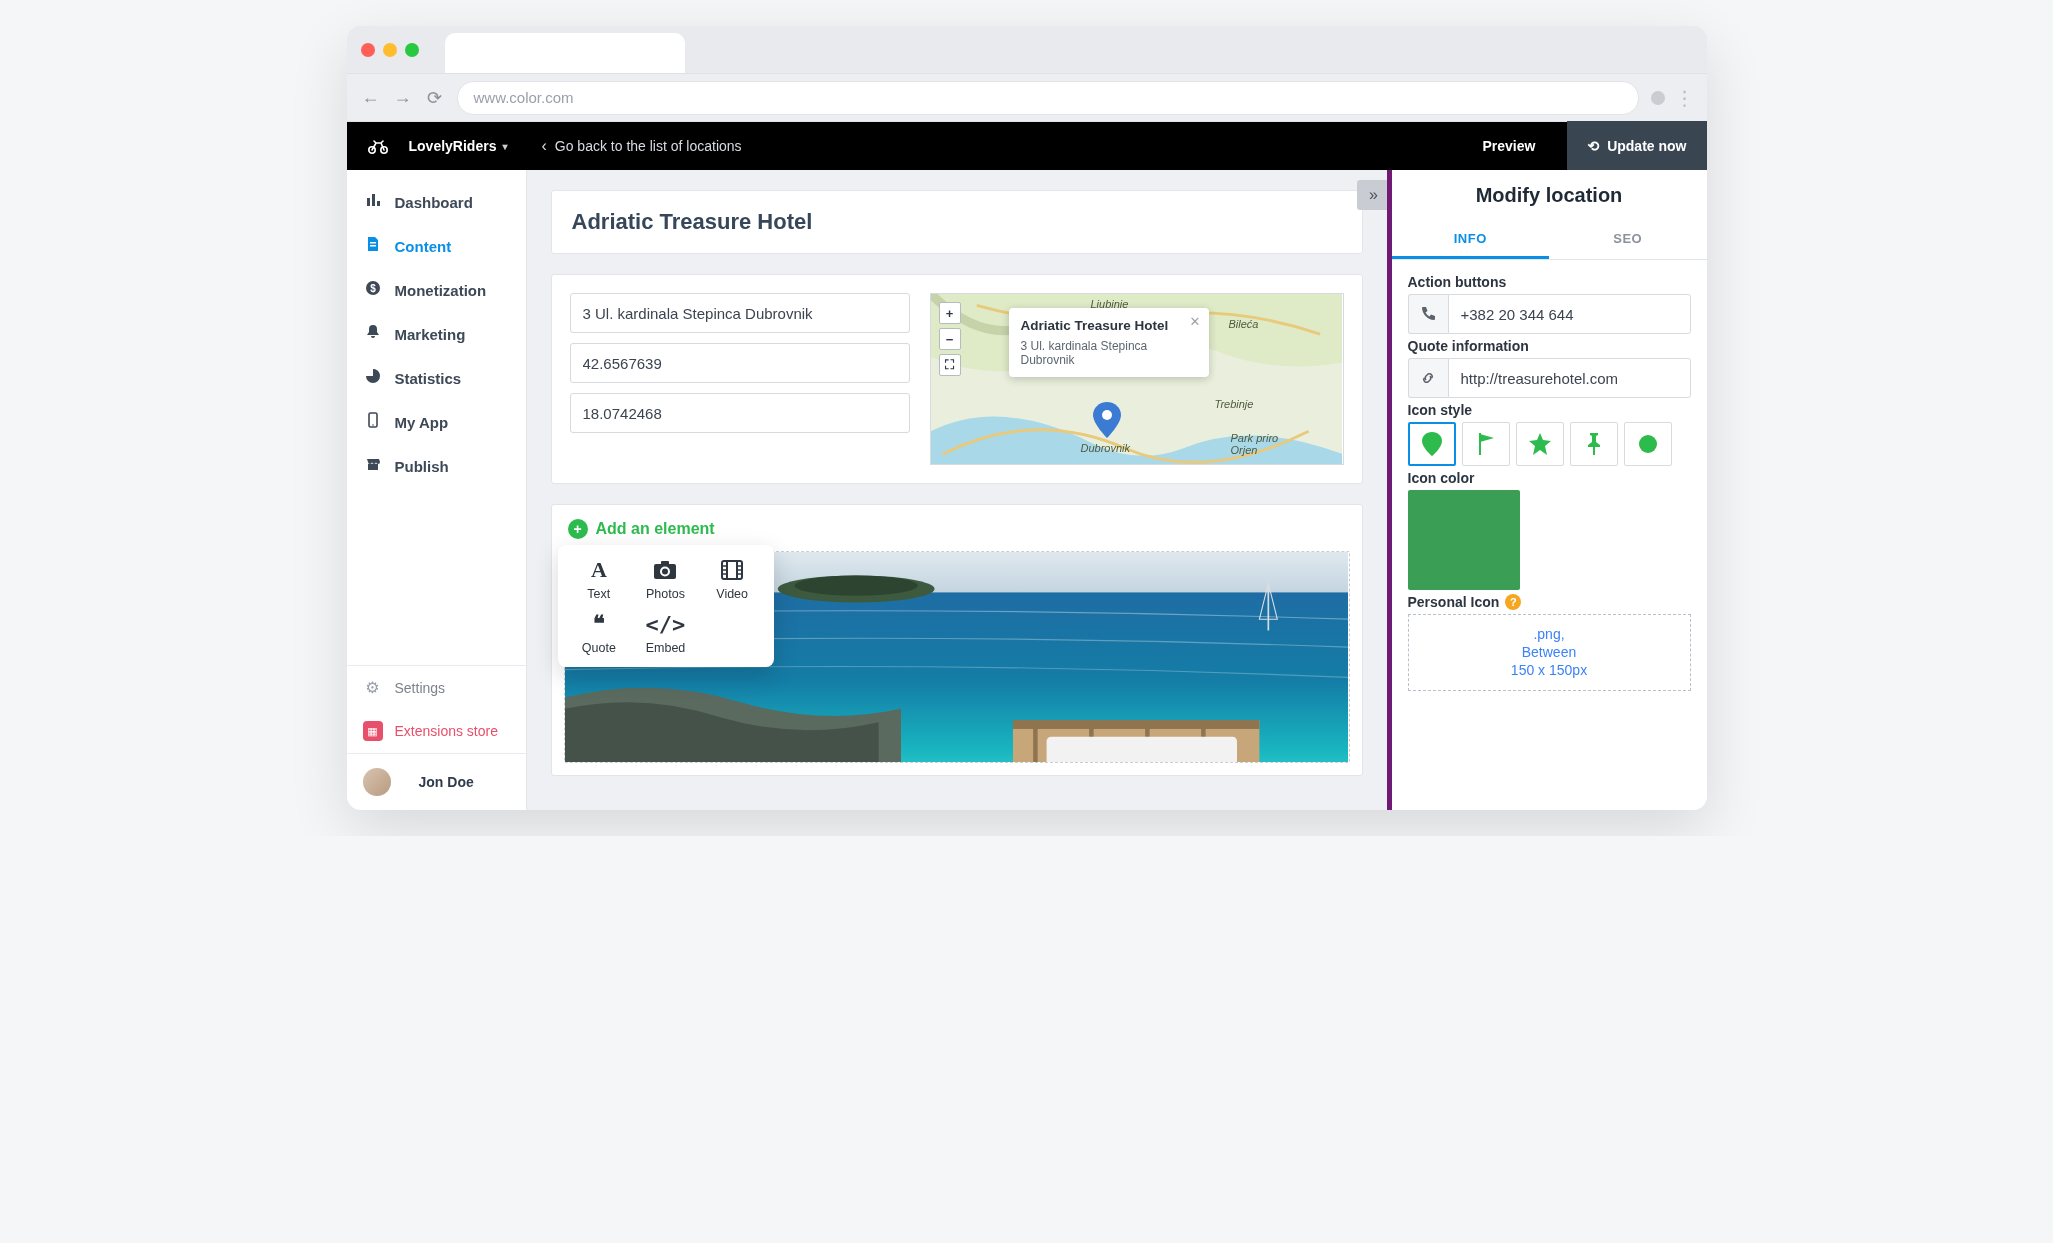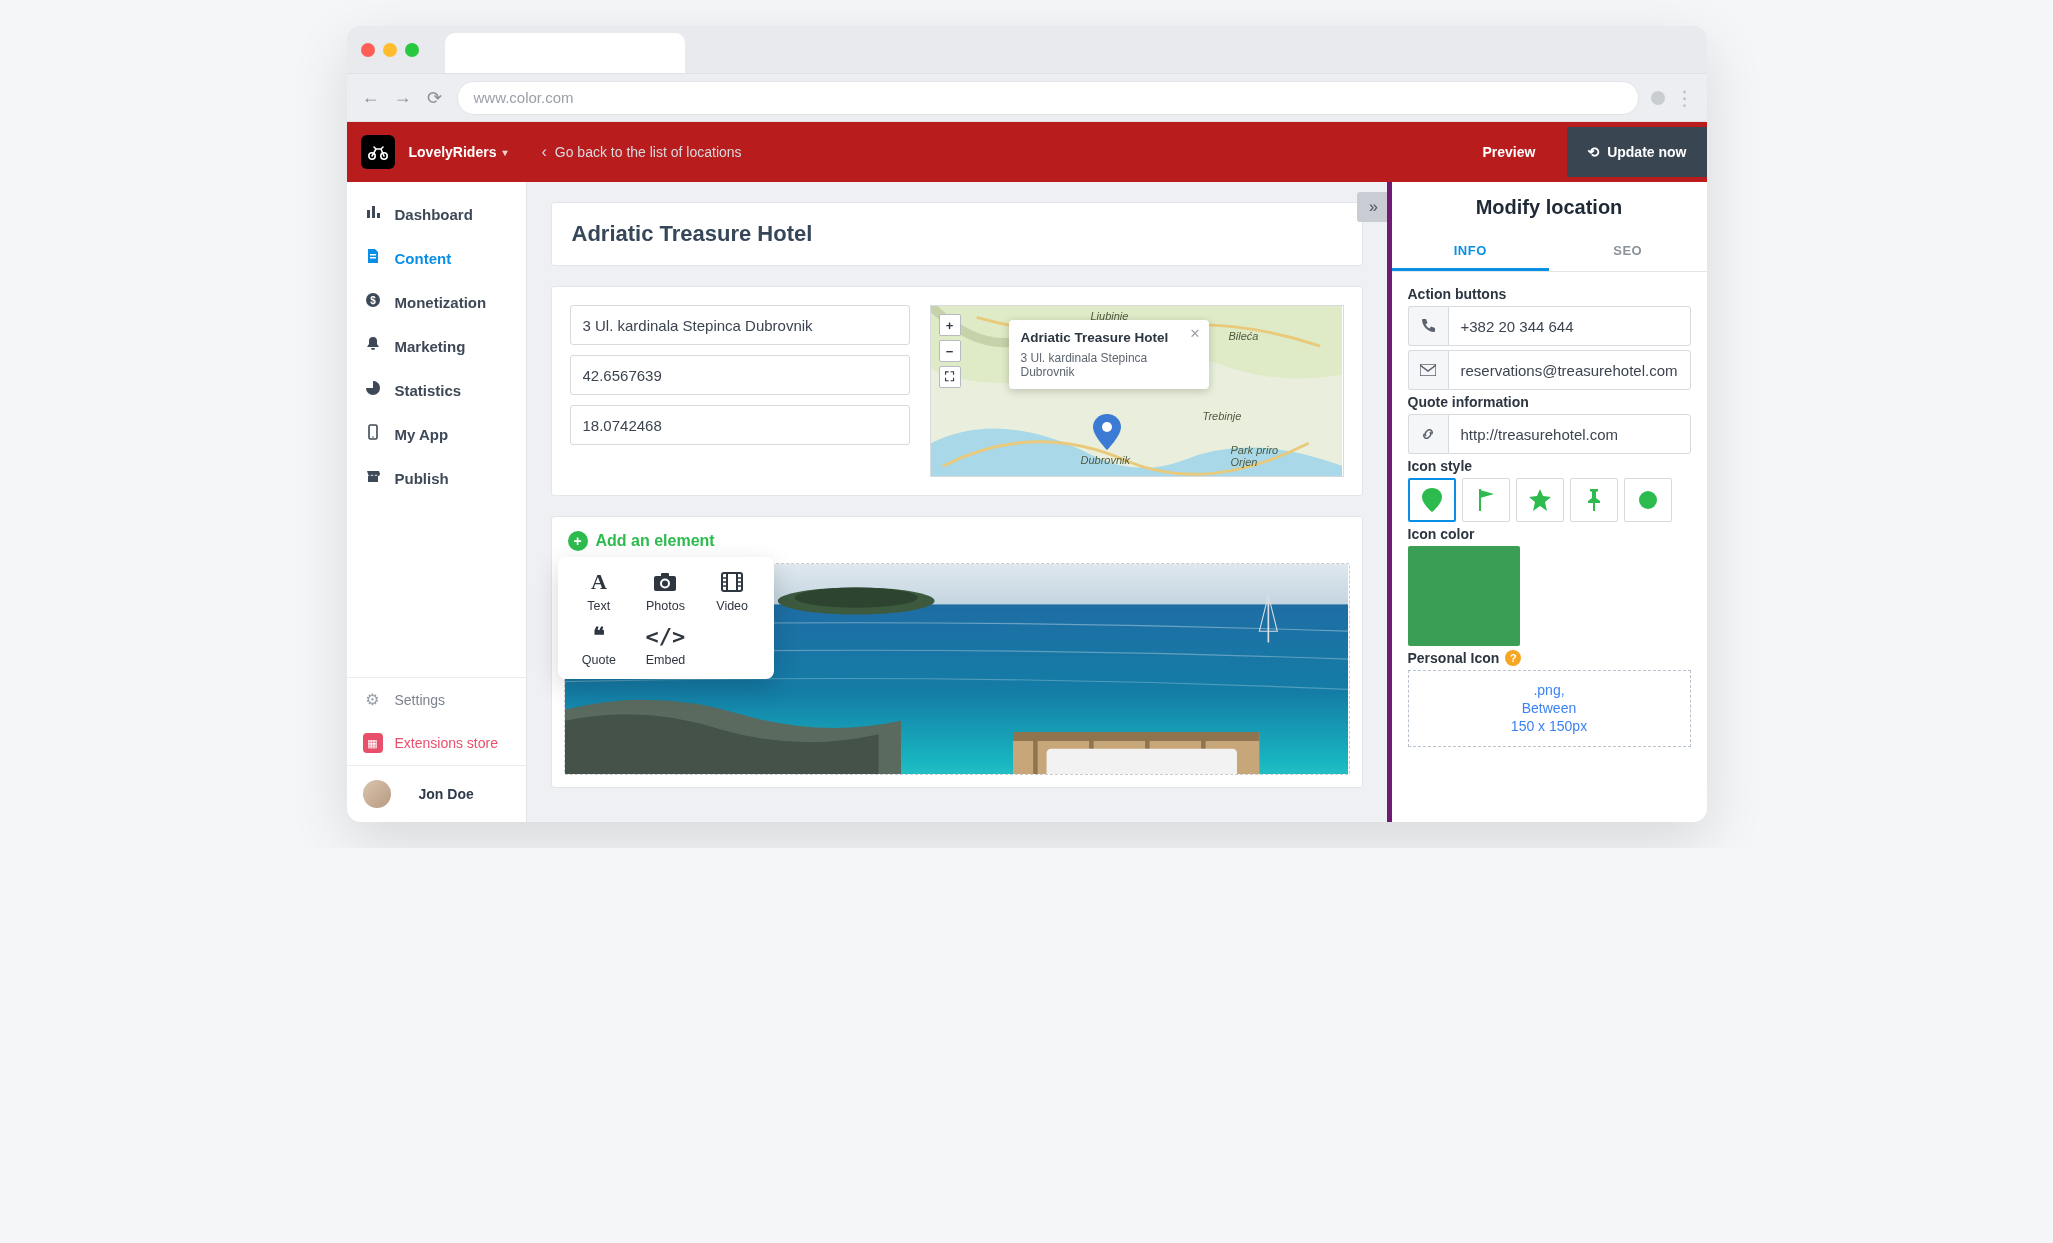--- a/index.html
+++ b/index.html
@@ -11,21 +11,21 @@
 .yellow { background: #ffbd2e; }
 .green { background: #28c840; }
 .browser-tab { margin-left: 18px; width: 240px; height: 40px; background: #fff; border-radius: 10px 10px 0 0; align-self: flex-end; }
 .browser-toolbar { height: 48px; background: #eceef1; display: flex; align-items: center; padding: 0 14px; gap: 12px; border-bottom: 1px solid #dfe1e4; }
 .nav-arrow { color: #8a8f98; font-size: 18px; width: 20px; text-align: center; cursor: pointer; }
 .url-bar { flex: 1; height: 34px; background: #fff; border: 1px solid #e2e4e8; border-radius: 17px; display: flex; align-items: center; padding: 0 16px; color: #9aa0a9; font-size: 15px; }
 .browser-right-icons { display: flex; gap: 10px; align-items: center; color: #b8bcc2; }
 .dot-lg { width: 14px; height: 14px; border-radius: 50%; background: #c9ccd0; }
 .vdots { font-size: 20px; letter-spacing: -2px; }
 
-.app-topbar { height: 60px; background: #b91c1c; color: #fff; display: flex; align-items: center; padding: 0 14px; gap: 14px; font-size: 14px; }
+.app-topbar { height: 48px; background: #000000; color: #fff; display: flex; align-items: center; padding: 0 14px; gap: 14px; font-size: 14px; }
 .app-logo { width: 34px; height: 34px; background: #000; border-radius: 6px; display: flex; align-items: center; justify-content: center; font-size: 18px; }
 .app-name-wrap { display: flex; align-items: center; gap: 6px; font-weight: 600; }
 .chev-down { font-size: 10px; opacity: .8; }
 .go-back { display: flex; align-items: center; gap: 8px; margin-left: 20px; color: #d7dbe0; font-size: 14px; cursor: pointer; }
 .topbar-spacer { flex: 1; }
 .preview-btn { color: #fff; font-weight: 600; padding: 0 18px; cursor: pointer; }
 .update-btn { background: #3a4552; height: 50px; display: flex; align-items: center; gap: 8px; padding: 0 20px; font-weight: 600; cursor: pointer; margin-right: -14px; }
 
 .app-body { display: flex; min-height: 640px; background: #eef0f3; }
 .sidebar { width: 180px; background: #fff; border-right: 1px solid #e3e5e9; display: flex; flex-direction: column; }
@@ -225,21 +225,21 @@
           <svg class="map-bg" viewBox="0 0 360 172" preserveAspectRatio="none">
             <rect width="360" height="172" fill="#e9efdc"></rect>
             <path d="M0 120 Q60 90 140 130 Q180 150 220 135 Q280 110 360 140 L360 172 L0 172 Z" fill="#a9d8e8"></path>
             <path d="M0 0 L360 0 L360 60 Q300 70 250 50 Q180 25 120 55 Q60 80 0 55 Z" fill="#dfeac7"></path>
             <path d="M0 0 Q40 40 80 30 Q130 18 160 45" stroke="#c6d2aa" stroke-width="8" fill="none"></path>
             <path d="M40 10 Q110 30 180 20 Q260 8 340 35" stroke="#e9c97a" stroke-width="2.5" fill="none"></path>
             <path d="M10 140 Q90 100 170 135 Q240 165 330 120" stroke="#e9c97a" stroke-width="2.5" fill="none"></path>
           </svg>
           <span class="map-label" style="left:160px; top:4px;">Ljubinje</span>
           <span class="map-label" style="left:298px; top:24px;">Bileća</span>
-          <span class="map-label" style="left:272px; top:104px;">Trebinje</span>
+          <span class="map-label" style="left:284px; top:104px;">Trebinje</span>
           <span class="map-label" style="left:150px; top:148px;">Dubrovnik</span>
           <span class="map-label" style="left:300px; top:138px; width:54px;">Park priro Orjen</span>
           <div class="map-ctrls">
             <div class="map-btn">+</div>
             <div class="map-btn">−</div>
             <div class="map-btn">⛶</div>
           </div>
           <div class="map-popup">
             <div class="popup-close">✕</div>
             <div class="popup-title">Adriatic Treasure Hotel</div>
@@ -346,29 +346,20 @@
       <div class="panel-body">
         <div class="section-label">Action buttons</div>
         <div class="input-group">
           <div class="addon">
               <svg width="16" height="16" viewBox="0 0 16 16">
                 <path d="M3 1 l3 0 l1.5 4 l-2 1.5 a10 10 0 0 0 4 4 l1.5-2 l4 1.5 l0 3 a1 1 0 0 1-1 1 A13 13 0 0 1 2 2 a1 1 0 0 1 1-1 Z" fill="currentColor"></path>
               </svg>
             </div>
           <input class="txt-input" value="+382 20 344 644" style="">
         </div>
-        <div class="input-group">
-          <div class="addon">
-              <svg width="16" height="12" viewBox="0 0 16 12">
-                <rect x="0" y="0" width="16" height="12" rx="1" fill="none" stroke="currentColor" stroke-width="1.4"></rect>
-                <path d="M0 1 L8 7 L16 1" fill="none" stroke="currentColor" stroke-width="1.4"></path>
-              </svg>
-            </div>
-          <input class="txt-input" value="reservations@treasurehotel.com" style="">
-        </div>
 
         <div class="section-label">Quote information</div>
         <div class="input-group">
           <div class="addon">
               <svg width="16" height="16" viewBox="0 0 16 16">
                 <path d="M6 10 a3 3 0 0 1 0-4 l2-2 a3 3 0 0 1 4 4 M10 6 a3 3 0 0 1 0 4 l-2 2 a3 3 0 0 1-4-4" fill="none" stroke="currentColor" stroke-width="1.5"></path>
               </svg>
             </div>
           <input class="txt-input" value="http://treasurehotel.com" style="">
         </div>

